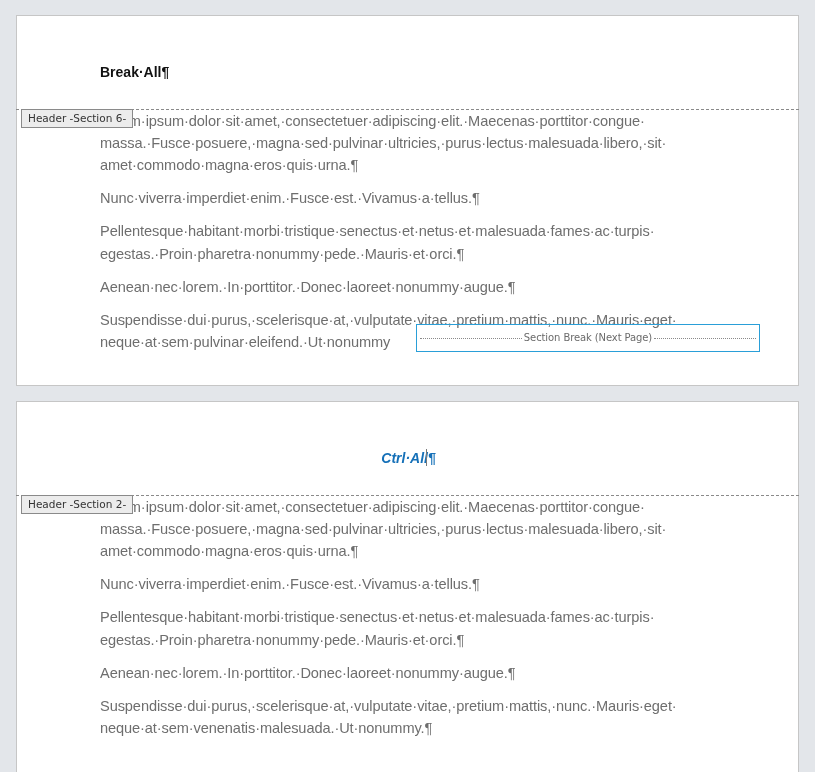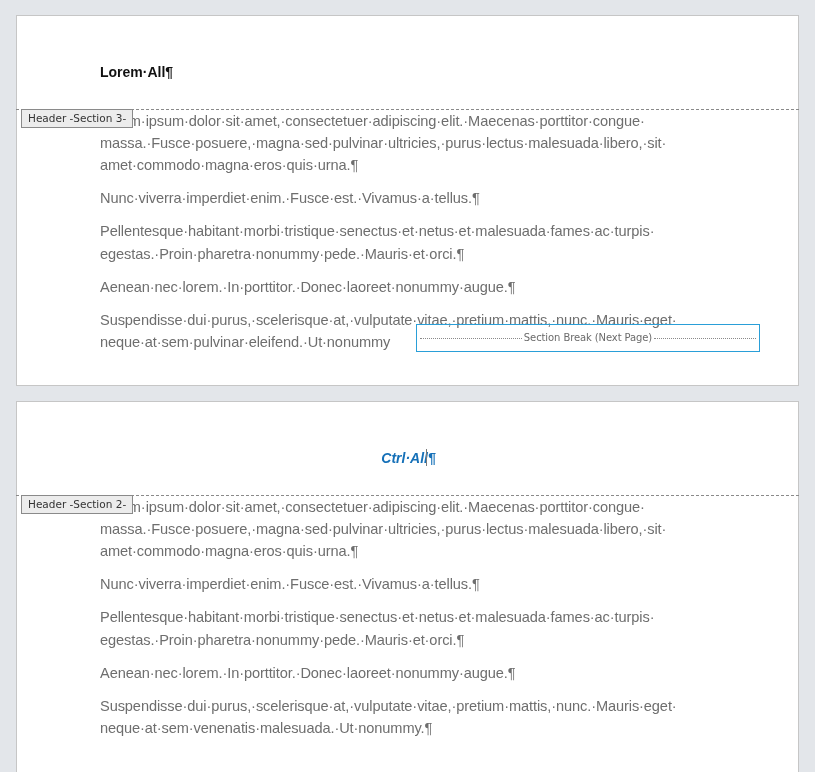--- a/index.html
+++ b/index.html
@@ -124,23 +124,23 @@
       padding: 0 2px;
       white-space: nowrap;
     }
   </style>
 </head>
 <body>
 
 <div class="canvas">
 
   <div class="page page-1">
-    <div class="header-text">Lorem·All¶</div>
+    <div class="header-text">Break·All¶</div>
     <div class="header-divider"></div>
-    <div class="header-tag">Header -Section 3-</div>
+    <div class="header-tag">Header -Section 6-</div>
 
     <div class="body">
       <p class="para">
         <span class="line">Lorem·ipsum·dolor·sit·amet,·consectetuer·adipiscing·elit.·Maecenas·porttitor·congue·</span>
         <span class="line">massa.·Fusce·posuere,·magna·sed·pulvinar·ultricies,·purus·lectus·malesuada·libero,·sit·</span>
         <span class="line">amet·commodo·magna·eros·quis·urna.¶</span>
       </p>
       <p class="para">
         <span class="line">Nunc·viverra·imperdiet·enim.·Fusce·est.·Vivamus·a·tellus.¶</span>
       </p>

